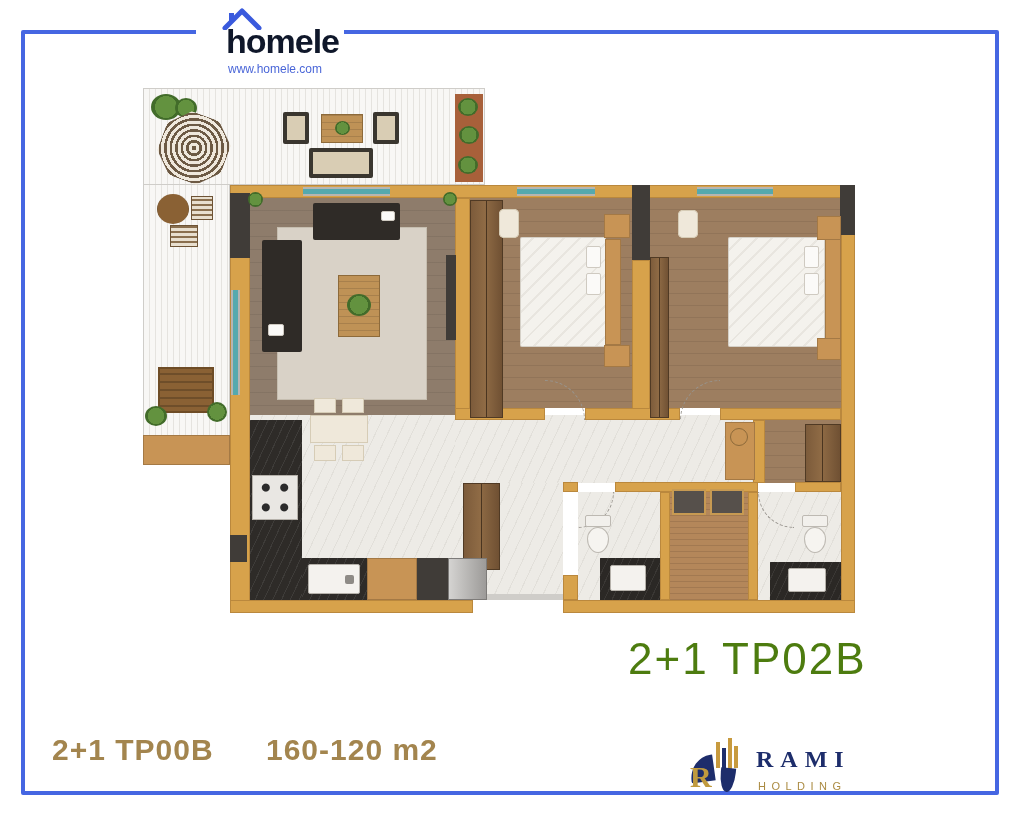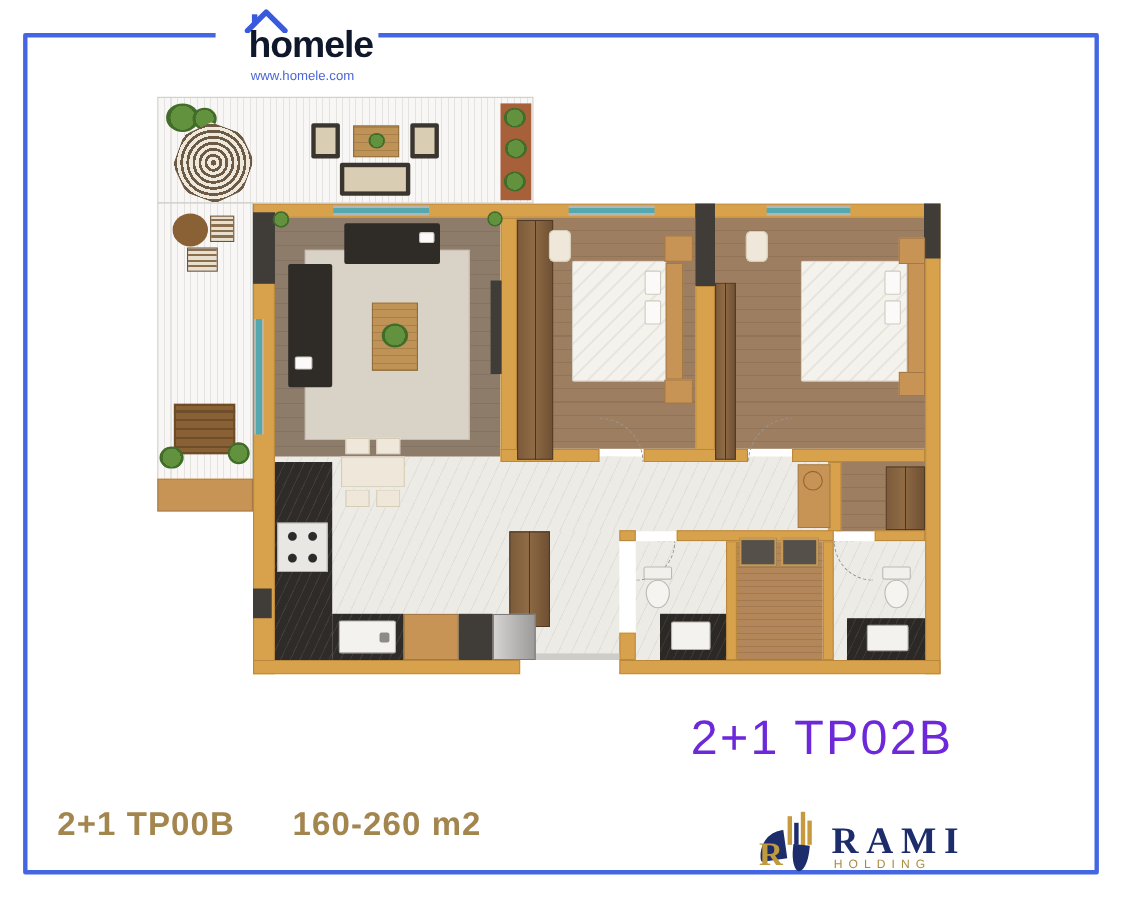--- a/index.html
+++ b/index.html
@@ -6,24 +6,24 @@
   .canvas{position:relative;width:1024px;height:819px;background:#fff;overflow:hidden;
           font-family:"Liberation Sans",sans-serif;}
   .a{position:absolute;}
   
   .frame{left:21px;top:30px;width:978px;height:765px;border:4px solid #4566e2;border-radius:2px;box-sizing:border-box;}
   .frame-gap{left:196px;top:26px;width:148px;height:12px;background:#fff;}
   
   .brand{left:226px;top:22px;font-size:34px;font-weight:700;color:#0f172a;letter-spacing:-1px;}
   .url{left:210px;top:62px;width:130px;text-align:center;font-size:12px;color:#4a66d8;}
   
-  .gold-xl{font-size:44px;font-weight:300;color:#6d28d9;letter-spacing:2px;margin-top:12px;}
+  .gold-xl{font-size:44px;font-weight:300;color:#4d7c0f;letter-spacing:2px;}
   .gold-l{font-size:30px;font-weight:700;color:#a3854e;letter-spacing:1px;}
   
-  .rami-name{font-family:"Liberation Serif",serif;font-size:34px;font-weight:700;color:#1d2d6b;letter-spacing:7px;}
+  .rami-name{font-family:"Liberation Serif",serif;font-size:24px;font-weight:700;color:#1d2d6b;letter-spacing:7px;}
   .rami-sub{font-size:11px;font-weight:400;color:#ab8b42;letter-spacing:5.5px;}
   .rami-r{font-family:"Liberation Serif",serif;font-size:30px;font-weight:700;color:#c09a3e;}
   
   .plan{left:143px;top:88px;width:712px;height:527px;}
   .deck{background:repeating-linear-gradient(90deg,#f8f7f5 0 5px,#e5e3df 5px 6px);border:1px solid #cfcdc9;box-sizing:border-box;}
   .wall{background:#d7a24b;box-shadow:inset 0 0 0 1px rgba(150,105,45,.45);}
   .wblk{background:#403c38;}
   .wood-a{background:#8e7c6b;background-image:repeating-linear-gradient(180deg,rgba(0,0,0,0) 0 12px,rgba(0,0,0,.07) 12px 13px);}
   .wood-b{background:#9d7e60;background-image:repeating-linear-gradient(180deg,rgba(0,0,0,0) 0 11px,rgba(0,0,0,.08) 11px 12px);}
   .wood-c{background:#b4875a;background-image:repeating-linear-gradient(180deg,rgba(0,0,0,0) 0 5px,rgba(0,0,0,.1) 5px 6px);}
@@ -214,21 +214,21 @@
     <div class="a arc-bl" style="left:615px;top:404px;width:36px;height:36px;"></div>
     <div class="a toilet-tank" style="left:659px;top:427px;width:26px;height:12px;"></div>
     <div class="a toilet-bowl" style="left:661px;top:439px;width:22px;height:26px;"></div>
     <div class="a vanity" style="left:627px;top:474px;width:71px;height:38px;">
         <span class="a sink" style="left:18px;top:6px;width:38px;height:24px;"></span>
       </div>
   </div>
 
   <div class="a gold-xl" style="left:628px;top:634px;">2+1 TP02B</div>
   <div class="a gold-l" style="left:52px;top:733px;">2+1 TP00B</div>
-  <div class="a gold-l" style="left:266px;top:733px;">160-260 m2</div>
+  <div class="a gold-l" style="left:266px;top:733px;">160-120 m2</div>
 
   <div class="a" style="left:688px;top:738px;width:300px;height:60px;">
     <div class="a" style="left:0;top:0;width:58px;height:60px;">
       <span class="a" style="left:2px;top:18px;width:24px;height:26px;background:#1d2d6b;border-radius:100% 0 0 8%;transform:rotate(-8deg);"></span>
       <span class="a" style="left:28px;top:4px;width:4px;height:26px;background:#c79a3e;"></span>
       <span class="a" style="left:34px;top:10px;width:4px;height:20px;background:#1d2d6b;"></span>
       <span class="a" style="left:40px;top:0;width:4px;height:32px;background:#c79a3e;"></span>
       <span class="a" style="left:46px;top:8px;width:4px;height:22px;background:#c79a3e;"></span>
       <span class="a" style="left:32px;top:30px;width:15px;height:24px;background:#1d2d6b;border-radius:0 0 60% 60%/0 0 100% 100%;transform:rotate(6deg);"></span>
       <span class="a rami-r" style="left:2px;top:22px;">R</span>

